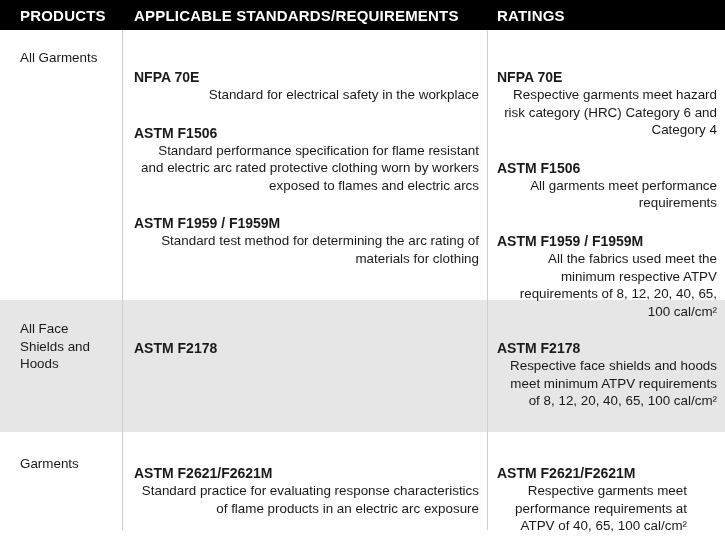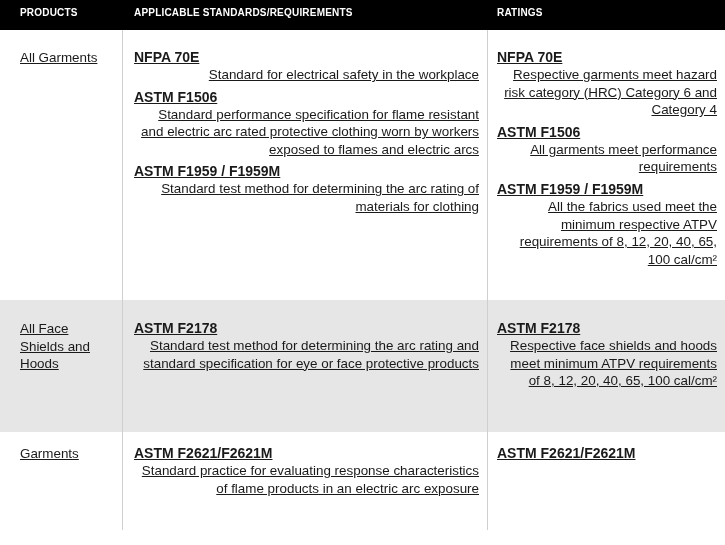--- a/index.html
+++ b/index.html
@@ -1,26 +1,26 @@
 <!DOCTYPE html>
 <html><head>
 <meta charset="utf-8">
 <style>
   html, body { margin:0; padding:0; }
   body { width:725px; height:545px; background:#ffffff; overflow:hidden;
          font-family:"Liberation Sans", "DejaVu Sans", sans-serif; color:#1a1a1a; position:relative; }
   .header { position:absolute; left:0; top:0; width:725px; height:30px; background:#000; color:#fff; }
-  .header span { position:absolute; top:7px; font-weight:bold; font-size:10px; letter-spacing:0.2px; }
+  .header span { position:absolute; top:7px; font-weight:bold; font-size:15px; letter-spacing:0.2px; }
   .vline { position:absolute; width:1px; background:#cfcfcf; }
   .band { position:absolute; left:0; width:725px; background:#e6e6e6; }
-  .cell { position:absolute; font-size:13.4px; line-height:17.6px;text-decoration:underline; }
+  .cell { position:absolute; font-size:13.4px; line-height:17.6px; }
   .prod { left:20px; width:100px; }
   .std { left:134px; width:345px; }
   .rat { left:497px; width:220px; }
-  .entry { margin-bottom:4px; }
+  .entry { margin-bottom:4px;margin-top:20px; }
   .entry .t { font-weight:bold; font-size:14px; display:block; line-height:18px; }
   .entry .d { display:block;text-align:right; }
 </style>
 </head>
 <body>
 
 <div class="header">
   <span style="left:20px">PRODUCTS</span>
   <span style="left:134px">APPLICABLE STANDARDS/REQUIREMENTS</span>
   <span style="left:497px">RATINGS</span>
@@ -58,34 +58,34 @@
   <div class="entry">
       <span class="t">ASTM F1959 / F1959M</span>
       <span class="d">All the fabrics used meet the minimum respective ATPV requirements of 8, 12, 20, 40, 65, 100 cal/cm²</span>
     </div>
 </div>
 
 <div class="cell prod" style="top:320px;width:90px">All Face Shields and Hoods</div>
 <div class="cell std" style="top:319px">
   <div class="entry">
       <span class="t">ASTM F2178</span>
-      <span class="d">Standard test method for determining the arc rating and standard specification for eye or face protective products</span>
     </div>
 </div>
 <div class="cell rat" style="top:319px">
   <div class="entry">
       <span class="t">ASTM F2178</span>
       <span class="d">Respective face shields and hoods meet minimum ATPV requirements of 8, 12, 20, 40, 65, 100 cal/cm²</span>
     </div>
 </div>
 
-<div class="cell prod" style="top:445px">Garments</div>
+<div class="cell prod" style="top:455px">Garments</div>
 <div class="cell std" style="top:444px">
   <div class="entry">
       <span class="t">ASTM F2621/F2621M</span>
       <span class="d">Standard practice for evaluating response characteristics of flame products in an electric arc exposure</span>
     </div>
 </div>
 <div class="cell rat" style="top:444px;width:190px">
   <div class="entry">
       <span class="t">ASTM F2621/F2621M</span>
+      <span class="d">Respective garments meet performance requirements at ATPV of 40, 65, 100 cal/cm²</span>
     </div>
 </div>
 
 </body></html>

